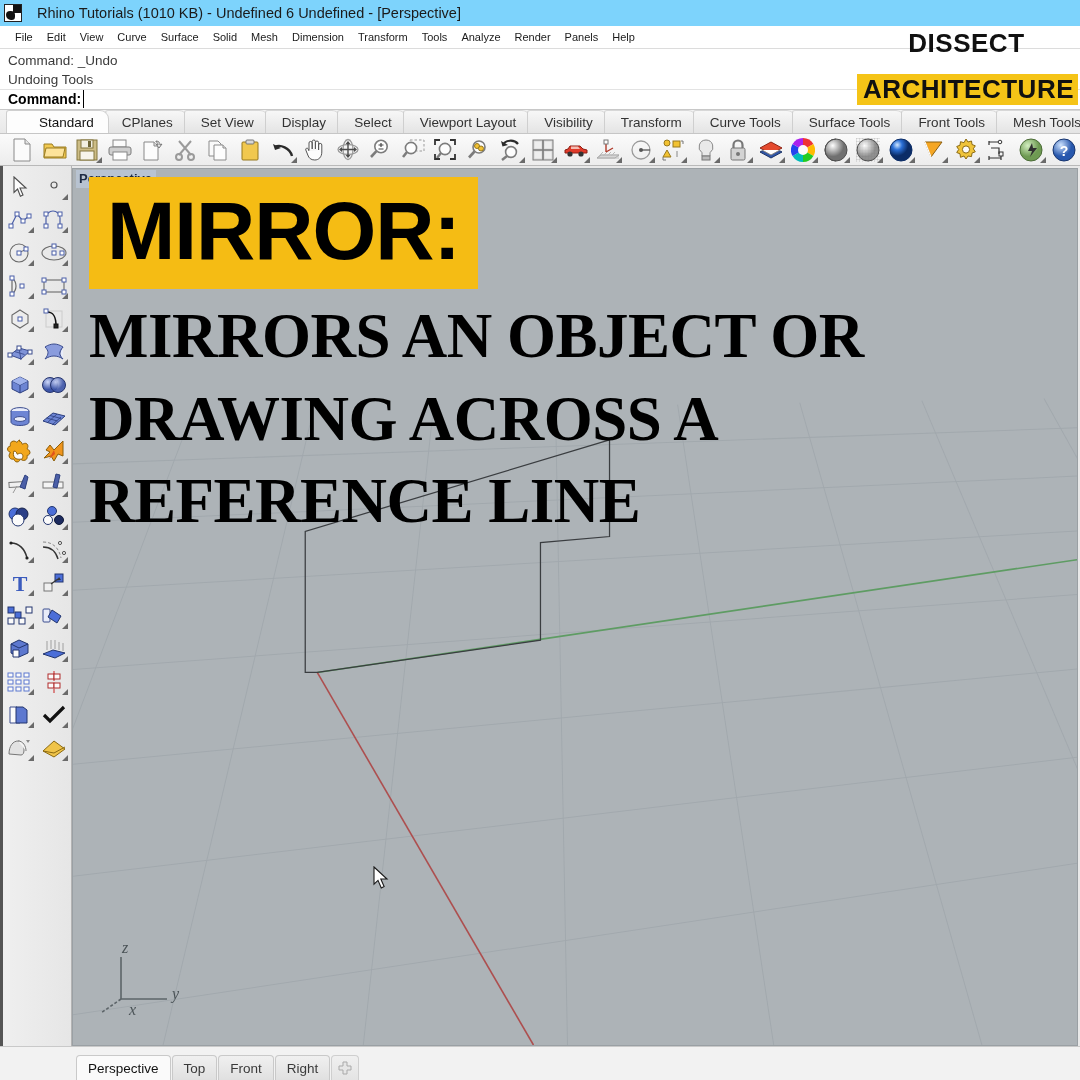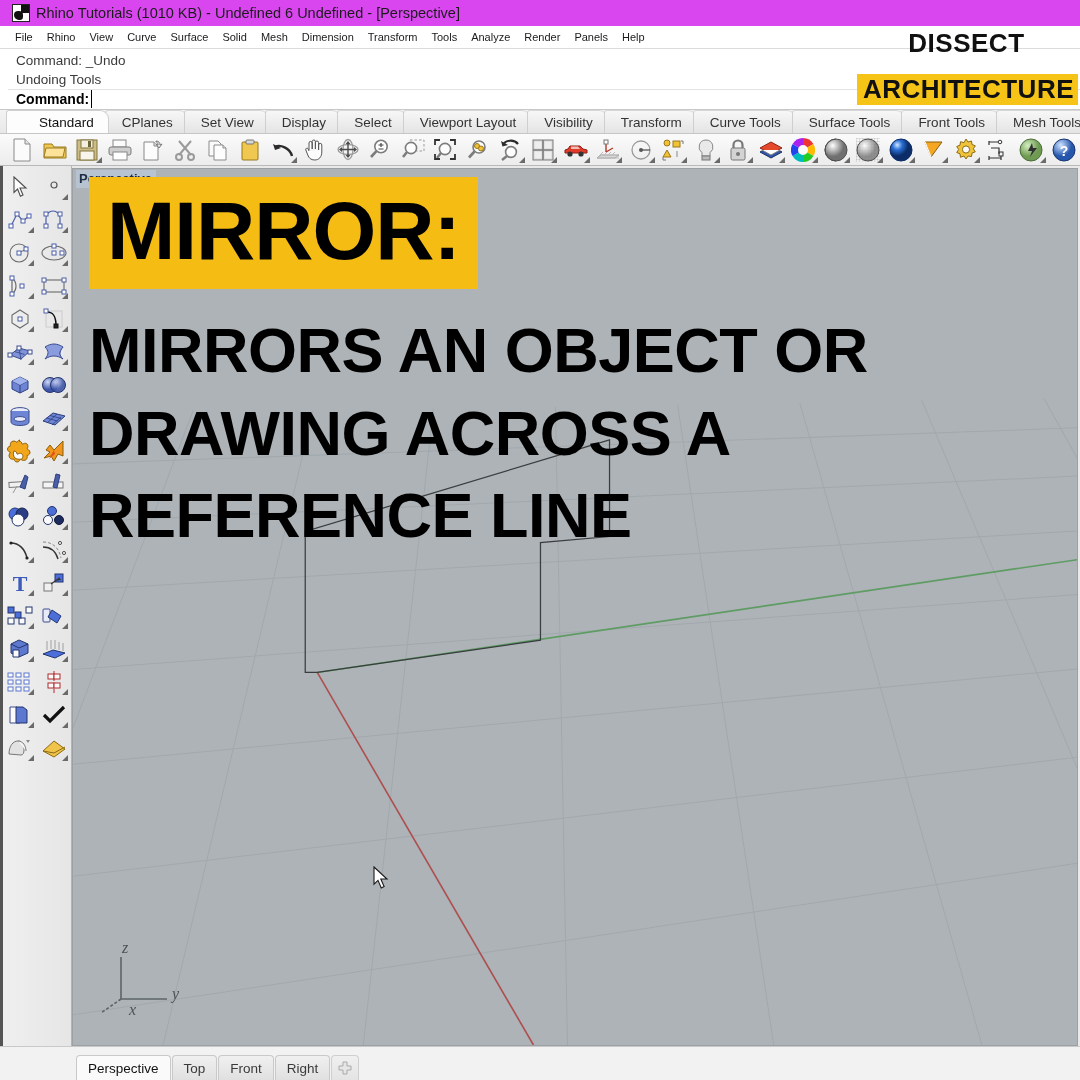--- a/index.html
+++ b/index.html
@@ -7,22 +7,22 @@
   body {
     width:1080px; height:1080px; overflow:hidden;
     font-family:"Liberation Sans", sans-serif;
     background:#f0f0f0; position:relative;
     -webkit-font-smoothing:antialiased;
   }
   #app { width:1080px; height:1080px; position:relative; background:#ffffff; display:flex; flex-direction:column; }
 
   
   .titlebar {
-    height:26px; display:flex; align-items:center; gap:6px;
-    padding-left:12px; background:#d946ef; flex:0 0 26px;
+    height:26px; display:flex; align-items:center; gap:15px;
+    padding-left:4px; background:#7dd3fc; flex:0 0 26px;
   }
   .app-icon {
     width:18px; height:18px; flex:0 0 18px; position:relative;
     background:#ffffff; border:1px solid #222; overflow:hidden;
   }
   .app-icon::before {
     content:""; position:absolute; left:1px; top:6px; width:9px; height:9px;
     background:#111; border-radius:50% 50% 40% 60%;
   }
   .app-icon::after {
@@ -36,21 +36,21 @@
     height:22px; display:flex; align-items:center; gap:0px;
     padding-left:8px; background:#ffffff; flex:0 0 22px;
   }
   .menu-item {
     font-size:11px; color:#1b1b1b; padding:1px 7px; white-space:nowrap; cursor:default;
   }
 
   
   .cmdarea {
     position:relative; background:#ffffff; border-top:1px solid #dcdcdc;
-    border-bottom:1px solid #c8c8c8; flex:0 0 62px; padding:2px 0 0 16px;
+    border-bottom:1px solid #c8c8c8; flex:0 0 62px; padding:2px 0 0 8px;
   }
   .cmd-line { font-size:13.5px; color:#3a3a3a; line-height:19px; height:19px; white-space:nowrap; }
   .cmd-prompt-row {
     display:flex; align-items:center; height:18px; border-top:1px solid #e3e3e3;
     margin-right:0; margin-left:-8px; padding-left:8px; background:#fff;
   }
   .cmd-prompt-label { font-size:14px; font-weight:bold; color:#000; }
   .cmd-input {
     flex:1; height:18px; border:none; outline:none; font-size:13.5px;
     font-family:"Liberation Sans", sans-serif; background:transparent;
@@ -139,22 +139,22 @@
   
   .overlay { position:absolute; left:16px; top:8px; z-index:12; pointer-events:none; }
   .ov-title {
     display:inline-block; background:#f5bc14; color:#000;
     font-size:82px; font-weight:bold; line-height:0.98;
     padding:14px 18px 18px 18px; letter-spacing:-1px;
     font-family:"Liberation Sans", sans-serif;
   }
   .ov-body {
     color:#000; font-size:63px; font-weight:bold; line-height:1.31;
-    margin-top:20px; letter-spacing:-0.5px;
-    font-family:Liberation Sans, sans-serif;
+    margin-top:6px; letter-spacing:-0.5px;
+    font-family:Liberation Serif, serif;
   }
 
   
   .axiswidget { position:absolute; left:20px; bottom:28px; width:110px; height:80px; z-index:8; }
 
   
   .cursor { position:absolute; z-index:14; pointer-events:none; }
 
   
   .vptabs {
@@ -179,21 +179,21 @@
 
 <div id="app">
 
   <div class="titlebar">
     <div class="app-icon"></div>
     <div class="title-text">Rhino Tutorials (1010 KB) - Undefined 6 Undefined - [Perspective]</div>
   </div>
 
   <div class="menubar">
     <div class="menu-item">File</div>
-    <div class="menu-item">Rhino</div>
+    <div class="menu-item">Edit</div>
     <div class="menu-item">View</div>
     <div class="menu-item">Curve</div>
     <div class="menu-item">Surface</div>
     <div class="menu-item">Solid</div>
     <div class="menu-item">Mesh</div>
     <div class="menu-item">Dimension</div>
     <div class="menu-item">Transform</div>
     <div class="menu-item">Tools</div>
     <div class="menu-item">Analyze</div>
     <div class="menu-item">Render</div>

